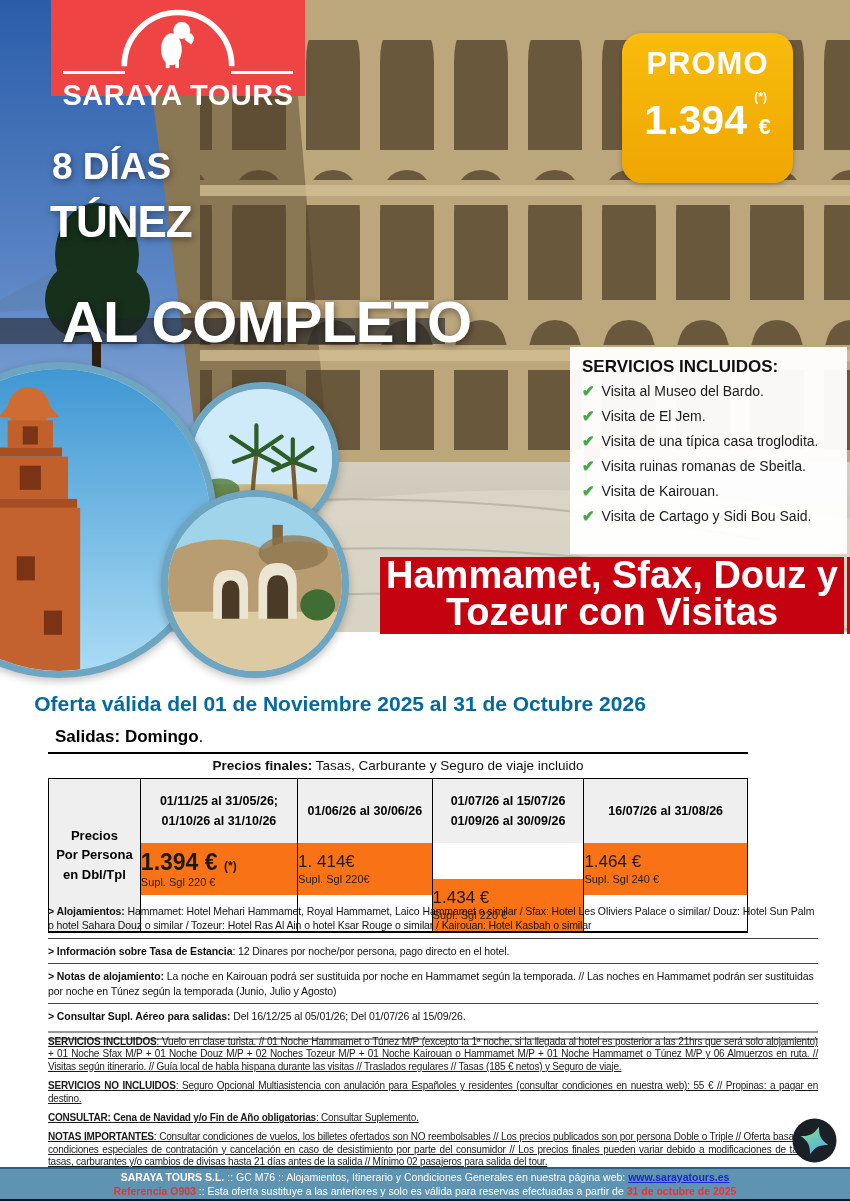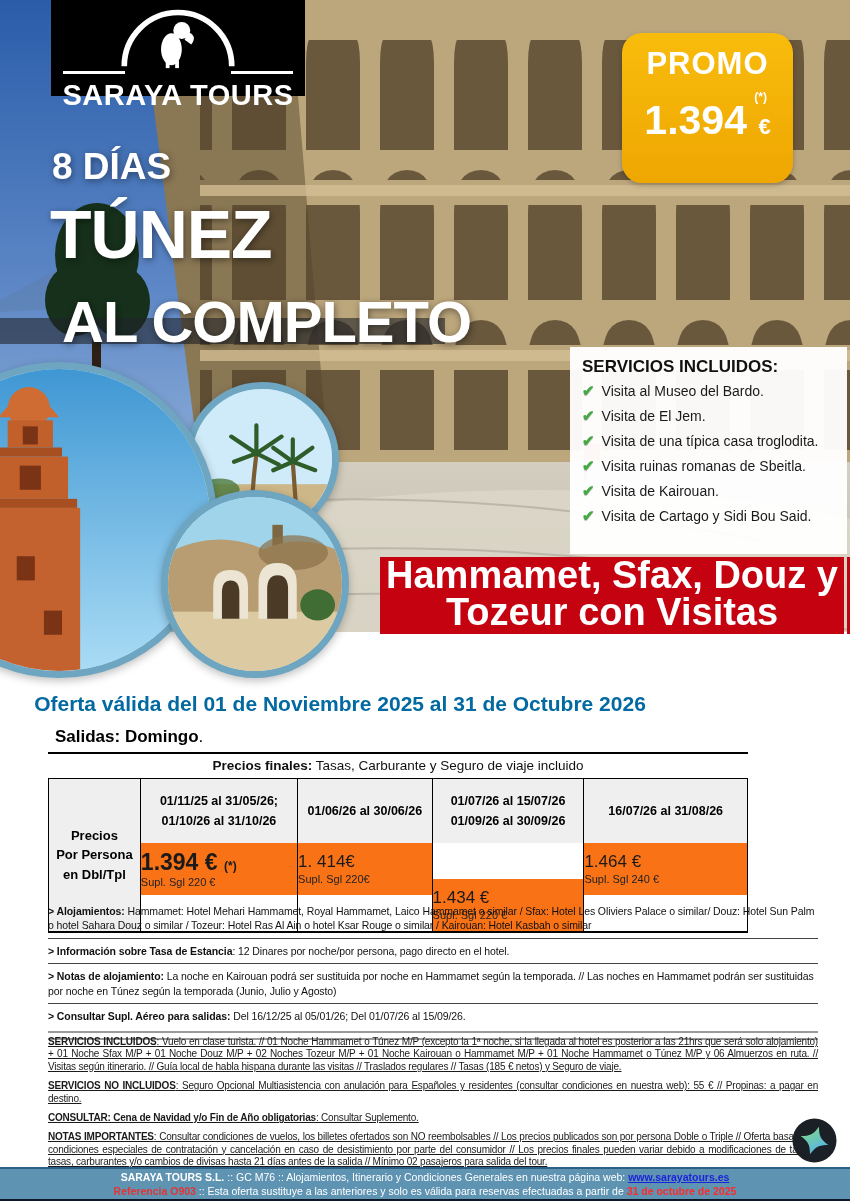--- a/index.html
+++ b/index.html
@@ -4,41 +4,41 @@
 <style>
   html,body{margin:0;padding:0;background:#888;}
   .page{position:relative;width:850px;height:1201px;margin:0 auto;background:#fff;
         font-family:"Liberation Sans",sans-serif;overflow:hidden;}
 
   
   .hero{position:absolute;left:0;top:0;width:850px;height:632px;}
   .hero svg{display:block;}
 
   
-  .logo-box{position:absolute;left:51px;top:0;width:254px;height:96px;background:#000000;}
+  .logo-box{position:absolute;left:51px;top:0;width:254px;height:96px;background:#ef4444;}
   .logo-bird{position:absolute;left:52px;top:4px;width:150px;height:66px;}
   .logo-line{position:absolute;top:71px;height:3px;background:#fff;}
   .logo-line.l{left:12px;width:62px;} .logo-line.r{right:12px;width:62px;}
   .logo-text{position:absolute;left:0;right:0;top:79px;text-align:center;color:#fff;
              font-size:29px;font-weight:700;letter-spacing:.5px;}
 
   
   .promo{position:absolute;left:622px;top:33px;width:171px;height:150px;border-radius:20px;
          background:linear-gradient(180deg,#f8bc0c,#efa601);color:#fff;text-align:center;
          box-shadow:0 2px 5px rgba(0,0,0,.25);}
   .promo-label{font-size:31px;font-weight:700;margin-top:13px;letter-spacing:1px;}
   .promo-ast{font-size:12px;font-weight:700;text-align:right;margin:8px 26px -4px 0;}
   .promo-price{font-size:41px;font-weight:700;line-height:1;}
   .promo-cur{font-size:22px;font-weight:700;}
 
   
   .hero-days,.hero-t1,.hero-t2{position:absolute;color:#fff;font-weight:700;
        text-shadow:1px 2px 7px rgba(0,0,0,.45);line-height:1;}
   .hero-days{left:52px;top:148px;font-size:37px;}
-  .hero-t1{left:50px;top:200px;font-size:68px;letter-spacing:-1px;}
+  .hero-t1{left:50px;top:200px;font-size:44px;letter-spacing:-1px;}
   .hero-t2{left:62px;top:293px;font-size:58px;letter-spacing:-1px;}
 
   
   .services{position:absolute;left:570px;top:347px;width:277px;height:207px;
             background:rgba(255,255,255,.96);padding:8px 10px;box-sizing:border-box;}
   .services-title{font-size:17px;font-weight:700;color:#111;margin:2px 0 6px 2px;}
   .svc{display:flex;align-items:flex-start;gap:7px;margin:0 0 9px 2px;font-size:14px;color:#1a1a1a;}
   .check{color:#44a944;font-weight:700;font-size:15px;line-height:1;
          text-shadow:0 1px 1px rgba(0,0,0,.25);}
 

